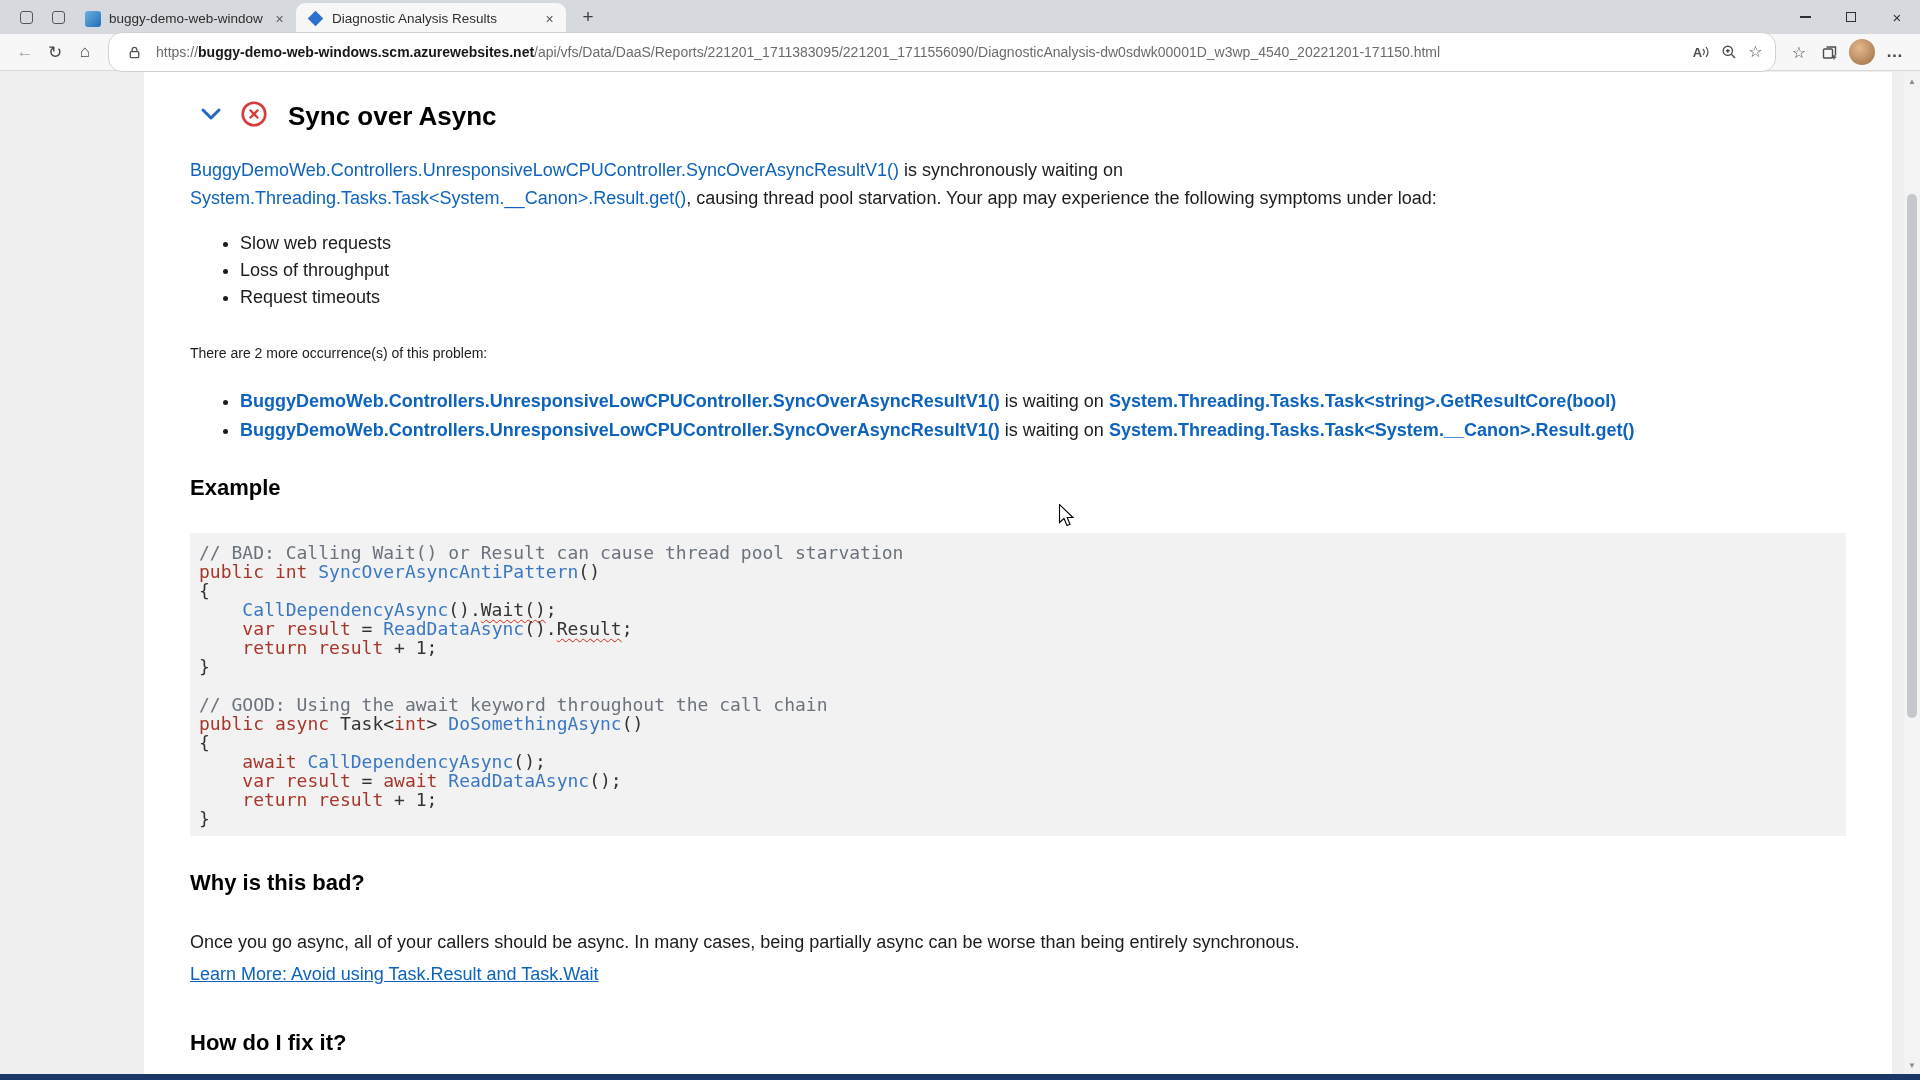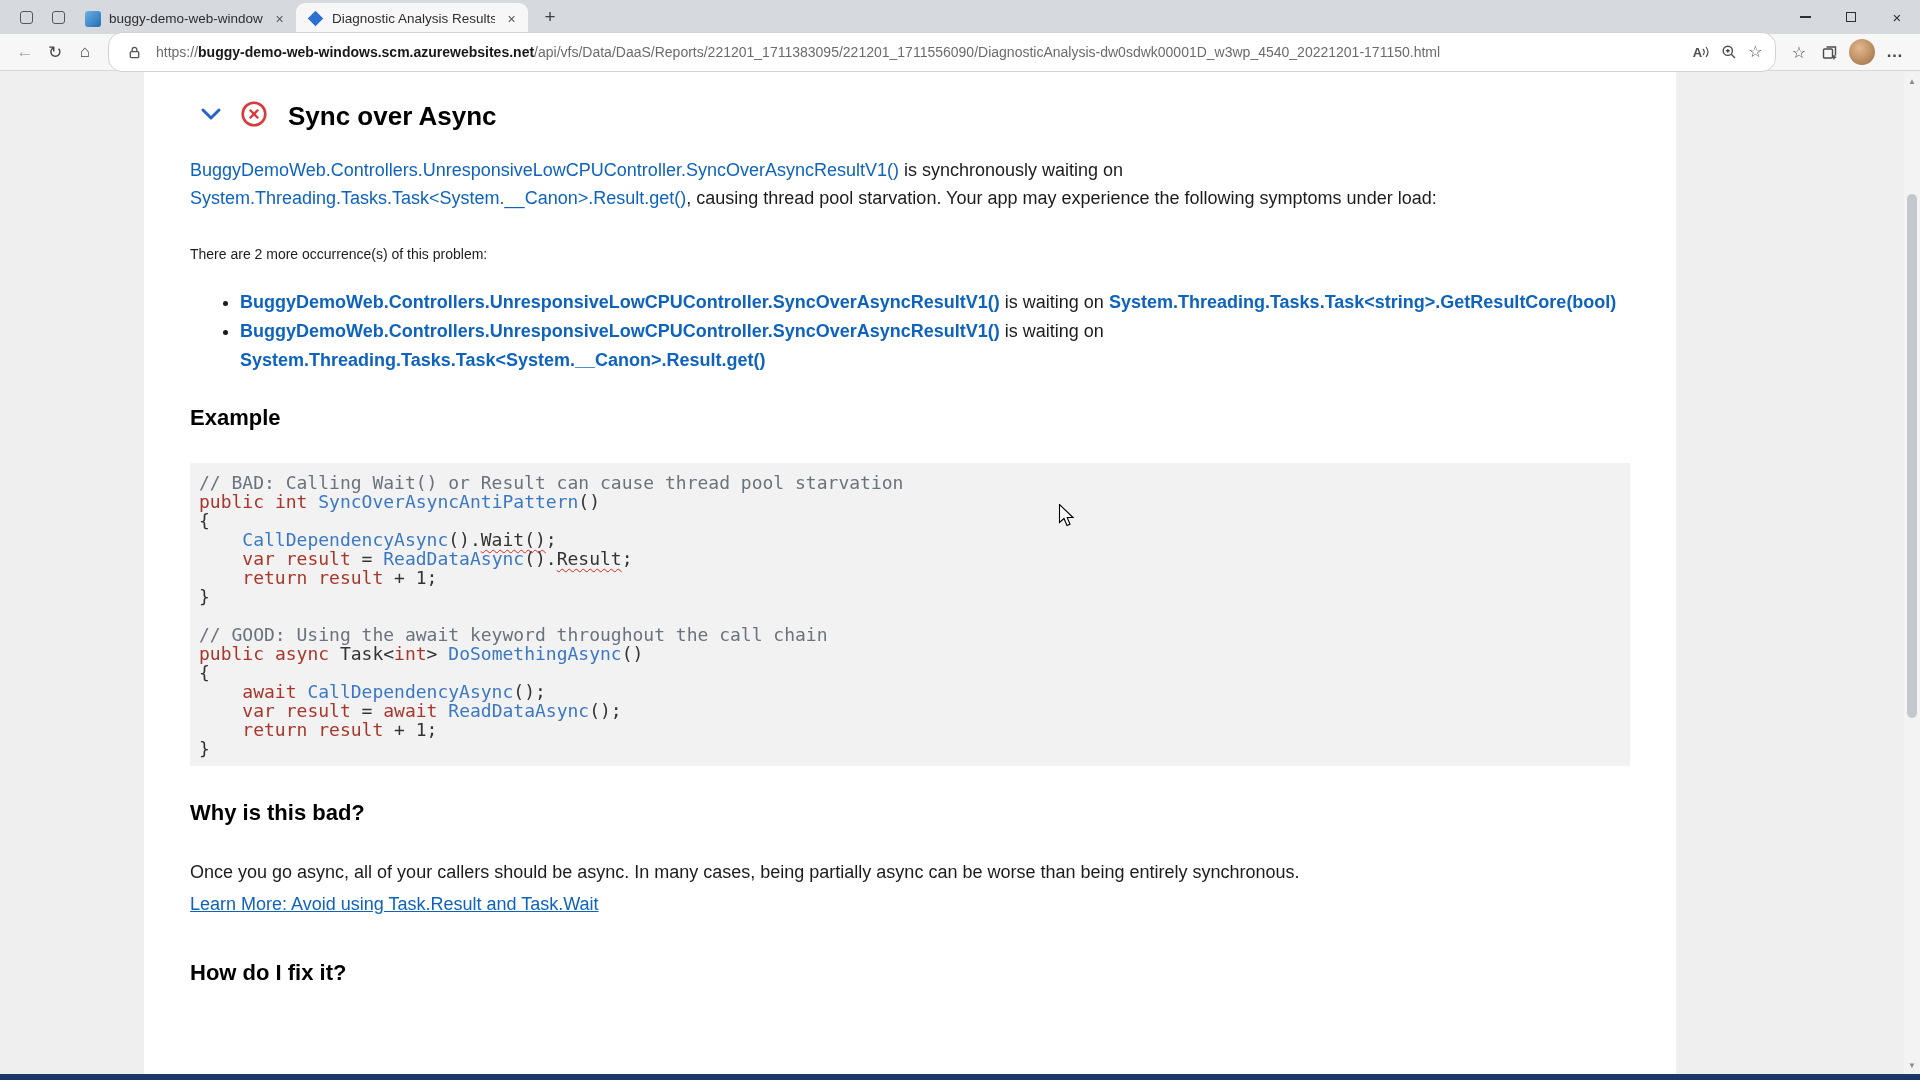--- a/index.html
+++ b/index.html
@@ -5,21 +5,21 @@
   html,body{margin:0;padding:0;width:1920px;height:1080px;overflow:hidden;}
   *{box-sizing:border-box;}
   body{font-family:"Liberation Sans",sans-serif;background:#efefef;position:relative;}
 
   
   .tabstrip{position:absolute;top:0;left:0;right:0;height:34px;background:#d6d9de;display:flex;align-items:flex-end;padding-left:10px;}
   .ts-icon{width:26px;height:26px;margin:4px 3px;display:flex;align-items:center;justify-content:center;}
   .ts-sq{width:13px;height:13px;border:1.6px solid #575757;border-radius:3px;}
   .tab{height:31px;display:flex;align-items:center;gap:8px;padding:0 8px 0 11px;border-radius:9px 9px 0 0;font-size:13.5px;color:#2e2e2e;}
   .tab.inactive{width:222px;}
-  .tab.active{width:232px;background:#f7f7f7;}
+  .tab.active{width:270px;background:#f7f7f7;}
   .favicon1{width:16px;height:16px;border-radius:3px;background:linear-gradient(135deg,#6ab1e3,#1f6db5);flex:none;}
   .favicon2{width:11px;height:11px;background:#2f6fd0;transform:rotate(45deg);margin:0 3px;flex:none;}
   .tab-title{flex:1;white-space:nowrap;overflow:hidden;}
   .tab-close{width:17px;height:17px;border-radius:4px;display:flex;align-items:center;justify-content:center;font-size:14px;color:#5a5a5a;flex:none;}
   .newtab{width:28px;height:28px;margin:3px 0 3px 8px;display:flex;align-items:center;justify-content:center;font-size:19px;color:#3f3f3f;}
   .wincontrols{margin-left:auto;display:flex;align-self:flex-start;height:34px;}
   .winbtn{width:46px;height:34px;display:flex;align-items:center;justify-content:center;font-size:15px;color:#2f2f2f;}
   .minline{width:11px;height:1.5px;background:#2f2f2f;display:block;}
   .maxbox{width:10px;height:10px;border:1.3px solid #2f2f2f;display:block;}
 
@@ -31,21 +31,21 @@
   .url{flex:1;font-size:14px;color:#6b6b6b;white-space:nowrap;overflow:hidden;margin-left:8px;}
   .url .domain{color:#181818;font-weight:700;}
   .bar-icon{width:27px;height:24px;display:flex;align-items:center;justify-content:center;color:#4c4c4c;flex:none;}
   .readaloud{font-size:13px;font-weight:700;color:#4c4c4c;}
   .star-glyph{font-size:16px;color:#4c4c4c;position:relative;line-height:1;}
   .avatar{width:26px;height:26px;border-radius:50%;background:radial-gradient(circle at 40% 35%,#e4b98c,#9c6a42);margin:0 5px;flex:none;}
   .more-dots{font-size:17px;font-weight:700;color:#474747;letter-spacing:1px;}
 
   
   .pagearea{position:absolute;top:72px;left:0;right:0;bottom:0;background:#efefef;}
-  .doc{position:absolute;left:144px;width:1532px;top:0;bottom:6px;background:#ffffff;padding:28px 46px 0 46px;overflow:hidden;}
+  .doc{position:absolute;left:144px;width:1748px;top:0;bottom:6px;background:#ffffff;padding:28px 46px 0 46px;overflow:hidden;}
   .doc-header{display:flex;align-items:center;margin-left:8px;}
   .chev,.erricon{flex:none;}
   .erricon{margin-left:16px;}
   h1.title{font-size:26px;line-height:32px;font-weight:700;color:#000;margin:0 0 0 20px;}
   .intro{margin:24px 0 0 0;font-size:18px;line-height:28px;color:#1c1c1c;}
   a.doclink{color:#0d63bd;text-decoration:none;cursor:pointer;}
   ul.symptoms{margin:18px 0 0 0;padding-left:50px;font-size:18px;line-height:27px;color:#1c1c1c;}
   .occ-intro{margin:28px 0 0 0;font-size:14px;line-height:28px;color:#1c1c1c;}
   ul.occurrences{margin:20px 0 0 0;padding-left:50px;font-size:18px;line-height:29px;color:#1c1c1c;}
   ul.occurrences a.doclink{font-weight:700;}
@@ -172,20 +172,25 @@
           <circle cx="14" cy="14" r="11.3" stroke-width="2.6"></circle>
           <line x1="9.8" y1="9.8" x2="18.2" y2="18.2" stroke-width="2.3"></line>
           <line x1="18.2" y1="9.8" x2="9.8" y2="18.2" stroke-width="2.3"></line>
         </svg>
       </span>
       <h1 class="title">Sync over Async</h1>
     </div>
 
     <p class="intro"><a class="doclink">BuggyDemoWeb.Controllers.UnresponsiveLowCPUController.SyncOverAsyncResultV1()</a><span> is synchronously waiting on</span><br><a class="doclink">System.Threading.Tasks.Task&lt;System.__Canon&gt;.Result.get()</a><span>, causing thread pool starvation. Your app may experience the following symptoms under load:</span></p>
 
+    <ul class="symptoms">
+      <li>Slow web requests</li>
+      <li>Loss of throughput</li>
+      <li>Request timeouts</li>
+    </ul>
 
     <p class="occ-intro">There are 2 more occurrence(s) of this problem:</p>
 
     <ul class="occurrences">
       <li><a class="doclink">BuggyDemoWeb.Controllers.UnresponsiveLowCPUController.SyncOverAsyncResultV1()</a><span> is waiting on </span><a class="doclink">System.Threading.Tasks.Task&lt;string&gt;.GetResultCore(bool)</a></li>
       <li><a class="doclink">BuggyDemoWeb.Controllers.UnresponsiveLowCPUController.SyncOverAsyncResultV1()</a><span> is waiting on </span><a class="doclink">System.Threading.Tasks.Task&lt;System.__Canon&gt;.Result.get()</a></li>
     </ul>
 
     <h2 class="h2 h2-example">Example</h2>
 

